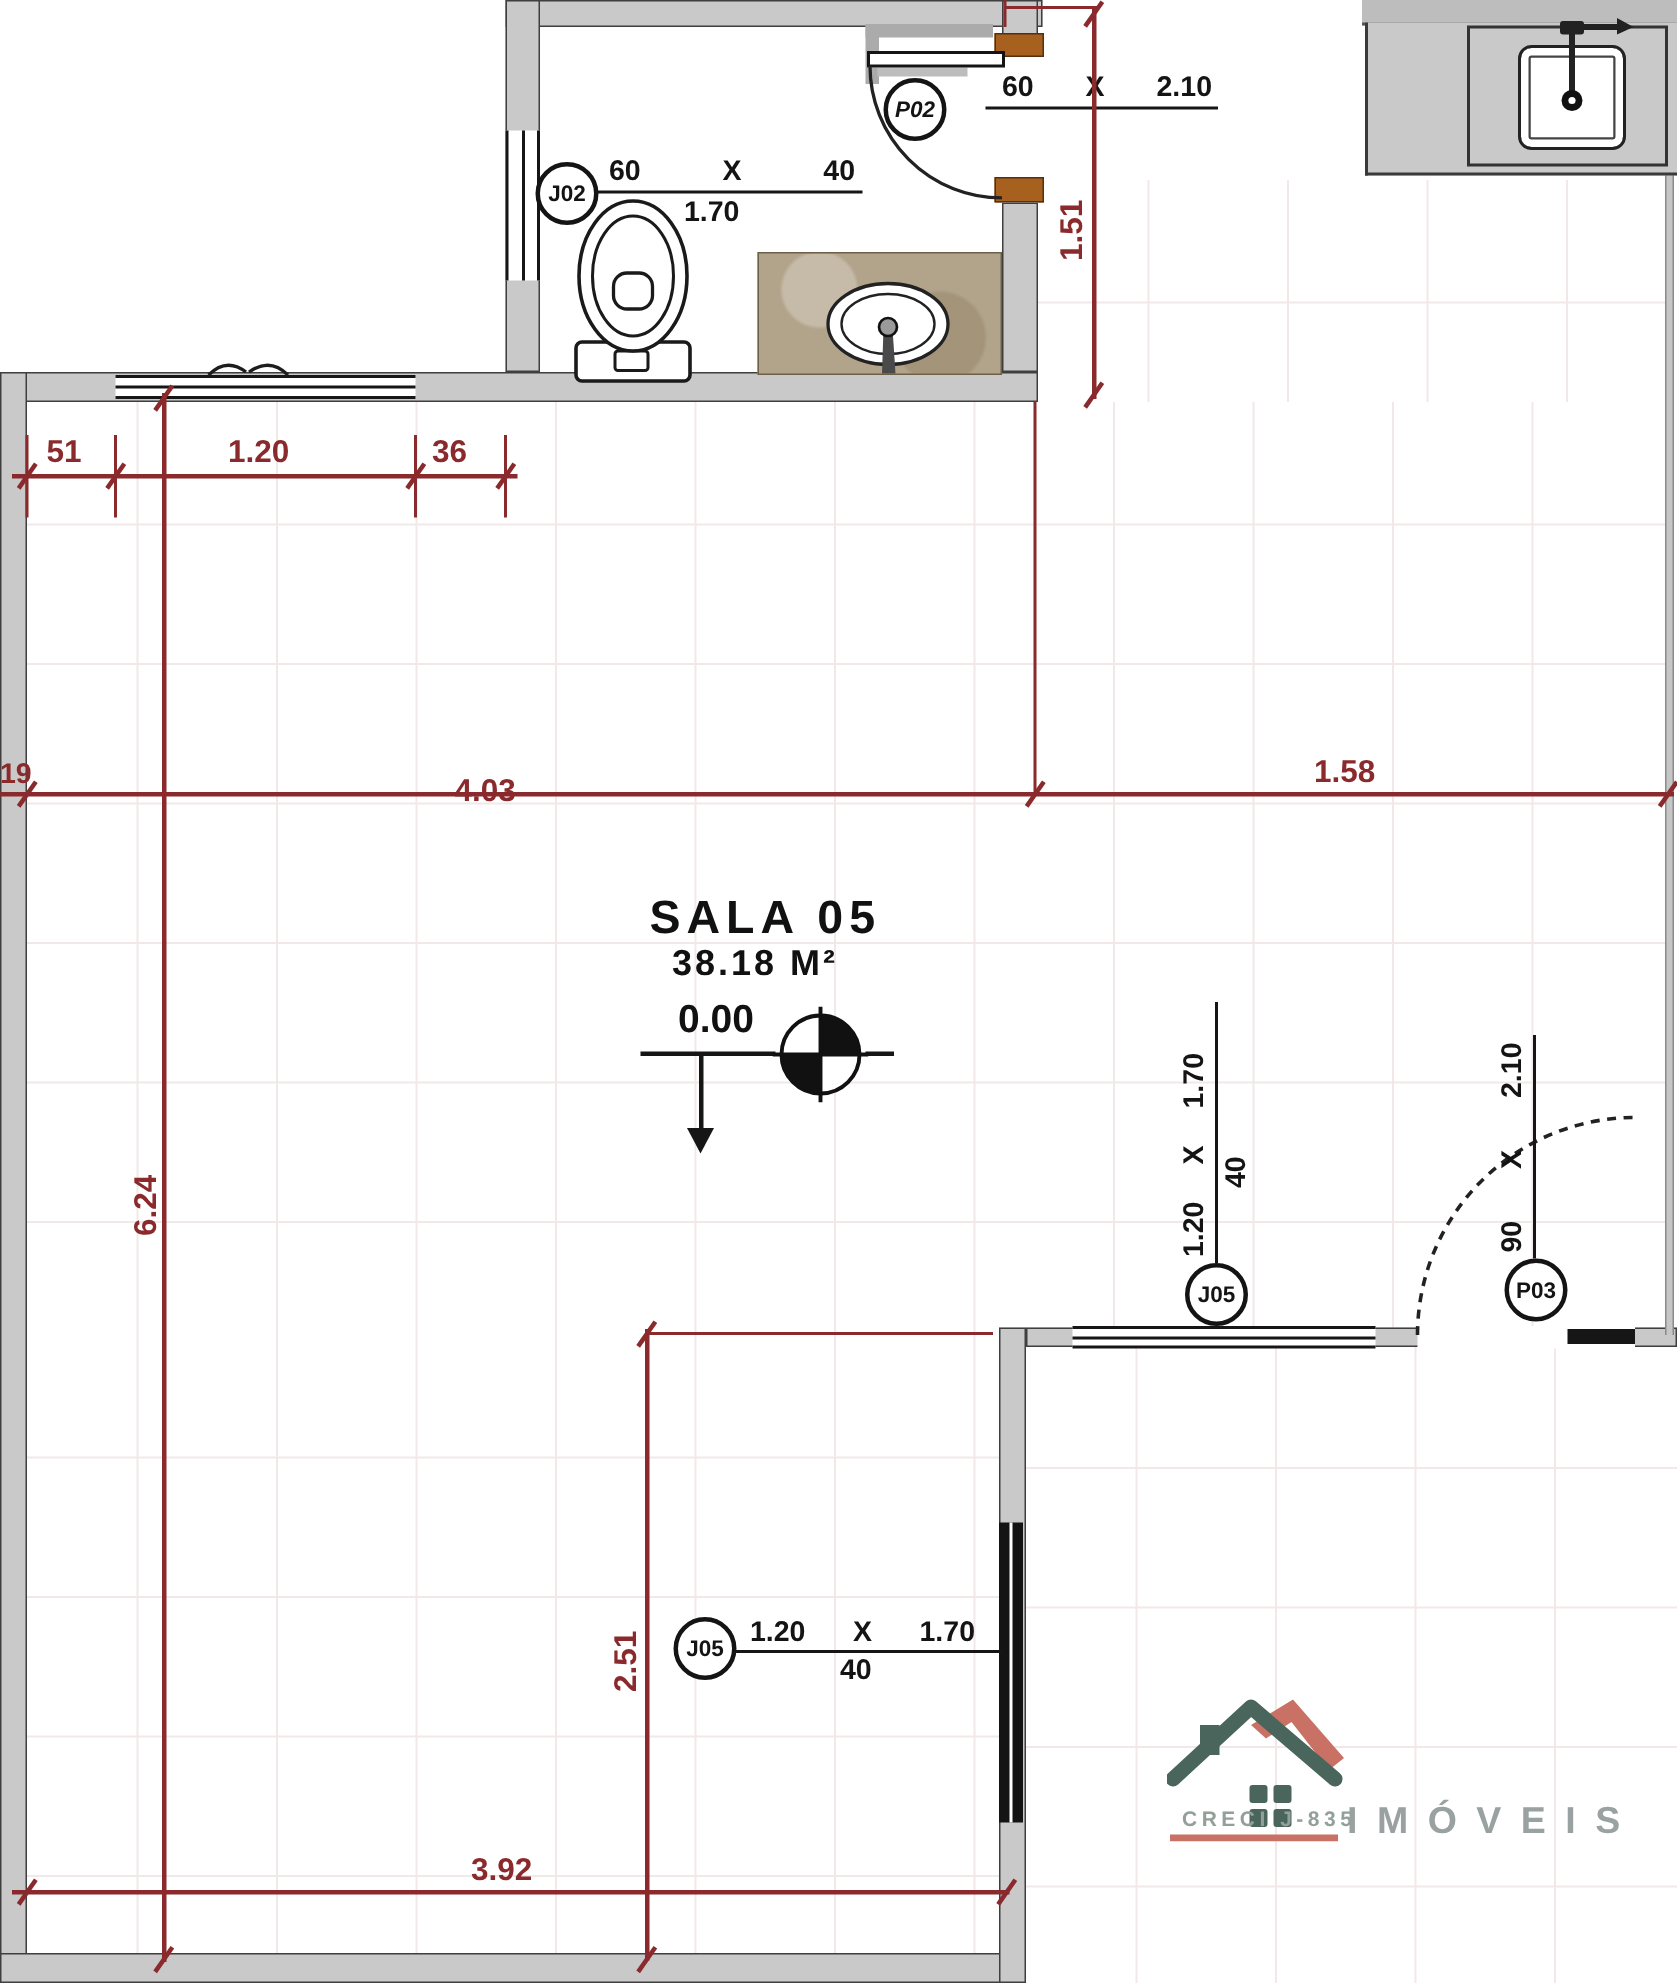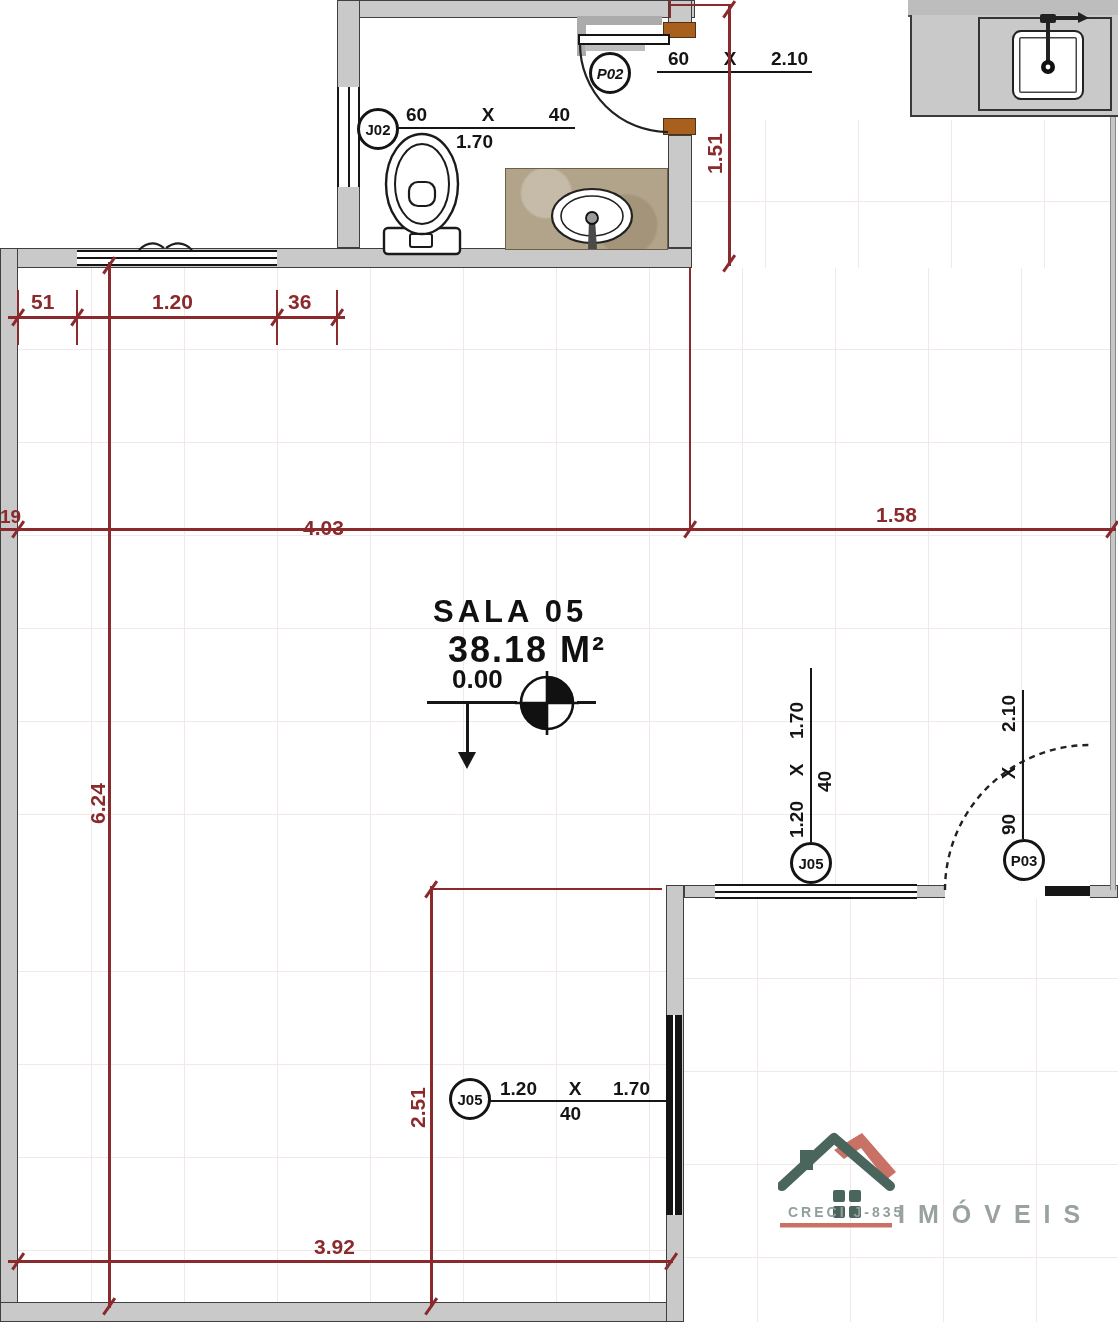--- a/index.html
+++ b/index.html
@@ -202,21 +202,21 @@
   <div class="tick" style="left:421px;top:888px;"></div>
   <div class="tick" style="left:421px;top:1305px;"></div>
   <div class="dimtext rot" style="left:406px;top:1128px;">2.51</div>
 
   <div class="dimline" style="left:8px;top:1260px;width:665px;height:2.6px;"></div>
   <div class="tick" style="left:8px;top:1260px;"></div>
   <div class="tick" style="left:661px;top:1260px;"></div>
   <div class="dimtext" style="left:314px;top:1235px;">3.92</div>
 
   <div class="bigtext" style="left:433px;top:594px;font-size:31px;letter-spacing:4px;">SALA 05</div>
-  <div class="bigtext" style="left:448px;top:629px;font-size:36px;letter-spacing:2px;">38.18 M²</div>
+  <div class="bigtext" style="left:448px;top:629px;font-size:24px;letter-spacing:2px;">38.18 M²</div>
   <div class="bigtext" style="left:452px;top:664px;font-size:26px;">0.00</div>
   <div class="blk" style="left:427px;top:701px;width:90px;height:2.6px;"></div>
   <div class="blk" style="left:577px;top:701px;width:19px;height:2.6px;"></div>
   <svg class="abs" style="left:515px;top:671px;" width="64" height="64" viewBox="0 0 64 64">
     <circle cx="32" cy="32" r="26" fill="#fff" stroke="#111" stroke-width="2.6"></circle>
     <path d="M32,32 L32,6 A26,26 0 0 1 58,32 Z" fill="#111"></path>
     <path d="M32,32 L6,32 A26,26 0 0 0 32,58 Z" fill="#111"></path>
     <line x1="32" y1="0" x2="32" y2="64" stroke="#111" stroke-width="2.6"></line>
     <line x1="0" y1="32" x2="64" y2="32" stroke="#111" stroke-width="2.6"></line>
   </svg>

